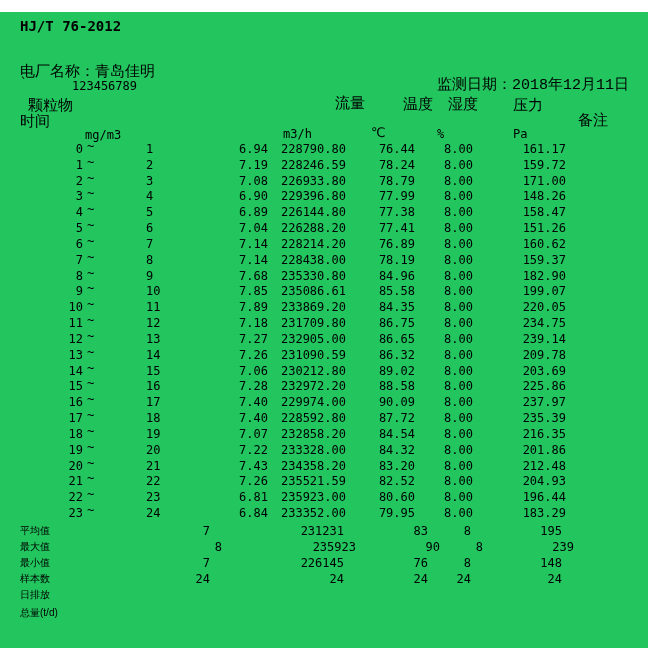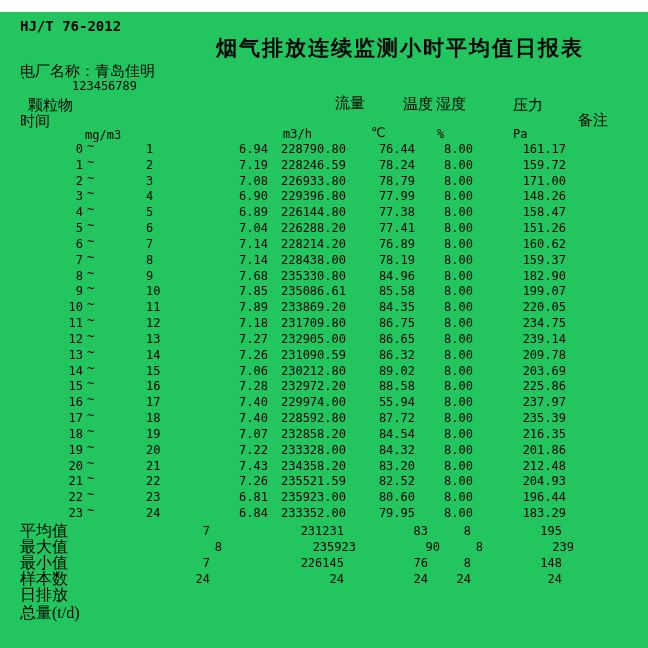--- a/index.html
+++ b/index.html
@@ -15,21 +15,21 @@
   .std    { left:20px;  top:6px;  font-family:"DejaVu Sans Mono", monospace; font-size:14px; font-weight:bold; }
   .title  { left:216px; top:22px; font-size:21px; font-weight:bold; letter-spacing:2px; }
   .plant  { left:20px;  top:50px; }
   .tick   { left:20px;  top:64px; font-family:"DejaVu Sans Mono", monospace; font-size:12px; }
   .code   { left:72px;  top:67px; }
   .date   { left:437px; top:63px; }
 
   .h-pm     { left:28px;  top:84px; }
   .h-flow   { left:335px; top:82px; }
   .h-temp   { left:403px; top:83px;text-align:center; }
-  .h-hum    { left:436px; top:83px;text-align:center; }
+  .h-hum    { left:448px; top:83px;text-align:center; }
   .h-press  { left:513px; top:84px; }
   .h-time   { left:20px;  top:100px; }
   .h-remark { left:578px; top:99px; }
 
   .u-pm    { left:85px;  top:116px; }
   .u-flow  { left:283px; top:115px; }
   .u-temp  { left:371px; top:113px; font-size:13px; }
   .u-hum   { left:437px; top:115px; }
   .u-press { left:513px; top:115px; }
 
@@ -40,38 +40,38 @@
 
   .c-start { right:565px; }
   .c-tilde { left:87px; top:-3px; }
   .c-end   { left:146px; }
   .c-pm    { right:380px; }
   .c-flow  { right:302px; }
   .c-temp  { right:233px; }
   .c-hum   { right:175px;text-align:center; }
   .c-press { right:82px; }
 
-  .s-label { left:20px; font-size:16px; font-family:Liberation Serif, serif; }
+  .s-label { left:20px; font-size:10px; font-family:Liberation Sans, sans-serif; }
   .s-pm    { right:438px; }
   .s-flow  { right:304px; }
   .s-temp  { right:220px; }
   .s-hum   { right:177px; }
   .s-press { right:86px; }
 
   .footer { left:20px; top:625px; }
 </style>
 </head>
 <body>
 
 <div class="page">
   <div class="abs std">HJ/T 76-2012</div>
-  <div class="abs title">烟气排放连续监测小时平均值日报表</div>
   <div class="abs plant cn">电厂名称：青岛佳明</div>
   <div class="abs tick">`</div>
   <div class="abs code num">123456789</div>
+  <div class="abs date cn">监测日期：2018年12月11日</div>
 
   <div class="abs h-pm cn">颗粒物</div>
   <div class="abs h-flow cn">流量</div>
   <div class="abs h-temp cn">温度</div>
   <div class="abs h-hum cn">湿度</div>
   <div class="abs h-press cn">压力</div>
   <div class="abs h-time cn">时间</div>
   <div class="abs h-remark cn">备注</div>
 
   <div class="abs u-pm num">mg/m3</div>
@@ -240,21 +240,21 @@
         <span class="c-temp num">88.58</span>
         <span class="c-hum num">8.00</span>
         <span class="c-press num">225.86</span>
       </div>
       <div class="row" style="top: 253.28px;">
         <span class="c-start num">16</span>
         <span class="c-tilde num">~</span>
         <span class="c-end num">17</span>
         <span class="c-pm num">7.40</span>
         <span class="c-flow num">229974.00</span>
-        <span class="c-temp num">55.94</span>
+        <span class="c-temp num">90.09</span>
         <span class="c-hum num">8.00</span>
         <span class="c-press num">237.97</span>
       </div>
       <div class="row" style="top: 269.11px;">
         <span class="c-start num">17</span>
         <span class="c-tilde num">~</span>
         <span class="c-end num">18</span>
         <span class="c-pm num">7.40</span>
         <span class="c-flow num">228592.80</span>
         <span class="c-temp num">87.72</span>

